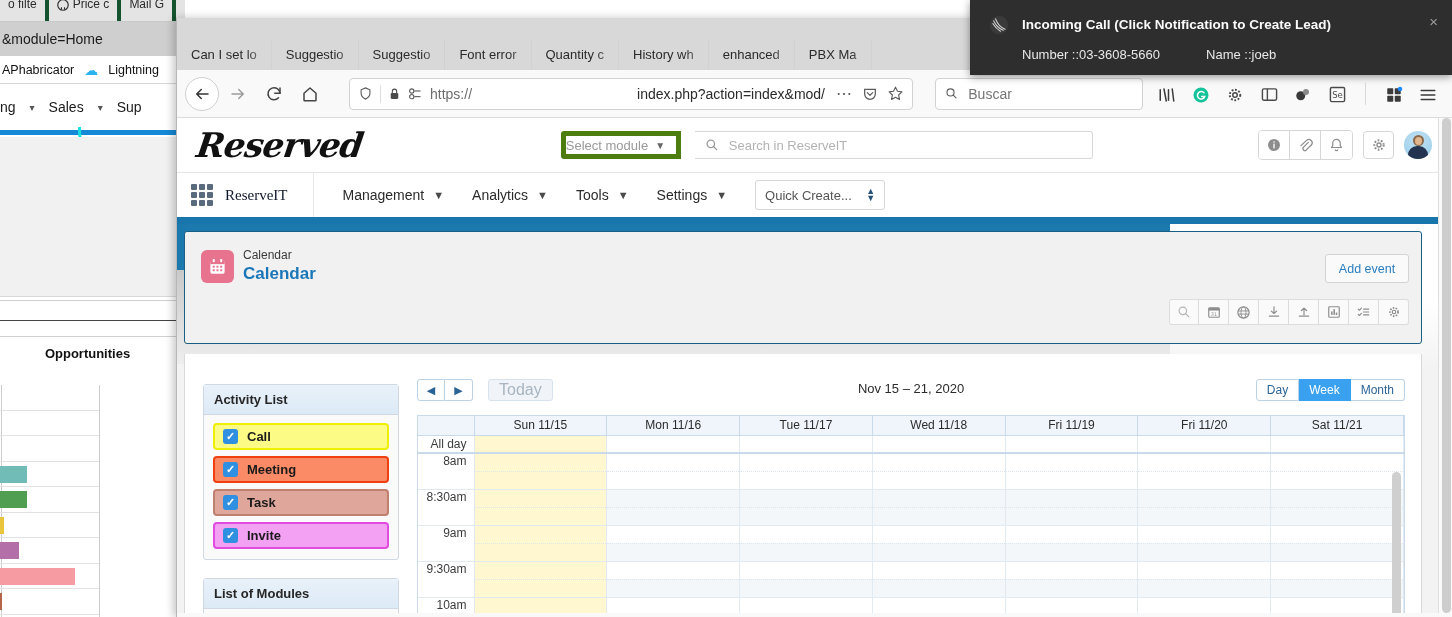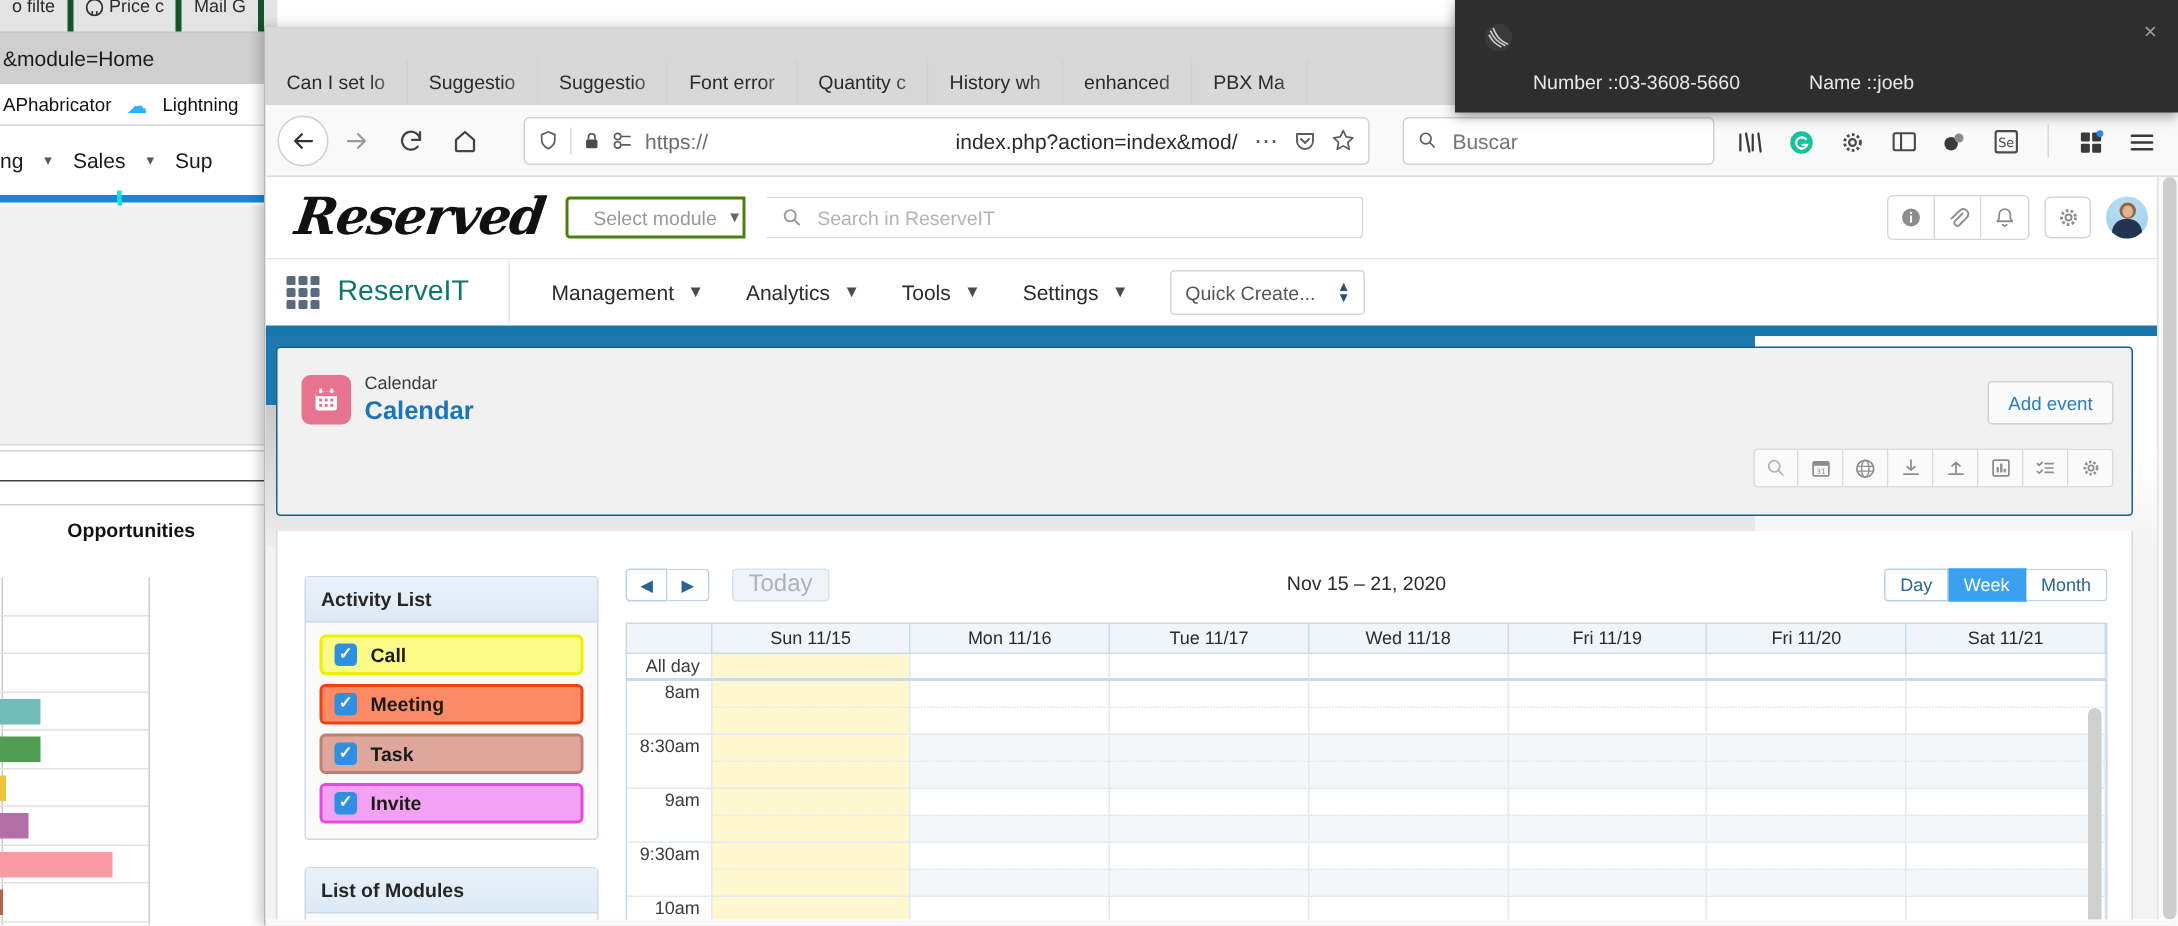--- a/index.html
+++ b/index.html
@@ -122,23 +122,23 @@
   .app-top {
     height: 55px; background: #fff; border-bottom: 1px solid #e5e5e5;
     display: flex; align-items: center; padding: 0 14px; gap: 14px;
   }
   .logo {
     font-family: "DejaVu Serif", serif; font-style: italic; font-weight: bold;
     font-size: 34px; color: #111; letter-spacing: -1px; margin-left: 6px;
     transform: skewX(-8deg); flex: 0 0 auto;
   }
   .mod-select {
-    width: 120px; height: 28px; border: 2px solid #4d7c0f; border-radius: 3px 0 0 3px;
-    display: flex; align-items: center; justify-content: flex-end; gap: 7px;
-    font-size: 13px; color: #999; flex: 0 0 auto; background: #fff;
+    width: 120px; height: 28px; border: 5px solid #4d7c0f; border-radius: 3px 0 0 3px;
+    display: flex; align-items: center; justify-content: flex-start; gap: 7px;
+    font-size: 13px; color: #999; margin-left: 184px; flex: 0 0 auto; background: #fff;
   }
   .glob-search {
     width: 398px; height: 28px; border: 1px solid #d8d8d8; border-left: 0; border-radius: 0 3px 3px 0;
     display: flex; align-items: center; padding: 0 10px; gap: 10px; flex: 0 0 auto; background: #fff;
   }
   .glob-search .ph { font-size: 13px; color: #b3b3b3; }
   .app-top-right { margin-left: auto; display: flex; align-items: center; gap: 10px; padding-right: 6px; }
   .icon-group { display: flex; border: 1px solid #d6d6d6; border-radius: 4px; overflow: hidden; }
   .icon-group .ig {
     width: 31px; height: 28px; display: flex; align-items: center; justify-content: center;
@@ -161,21 +161,21 @@
   .avatar .face { position: absolute; left: 11px; top: 6px; width: 7px; height: 8px;
                   border-radius: 50%; background: #e2b48c; }
 
   .app-nav {
     height: 44px; background: #fff; display: flex; align-items: center; padding: 0 0 0 14px;
     border-bottom: 0; gap: 0;
   }
   .grid-dots { width: 22px; height: 22px; display: grid; grid-template-columns: repeat(3,1fr);
                grid-template-rows: repeat(3,1fr); gap: 2px; margin-right: 12px; flex: 0 0 auto; }
   .grid-dots i { background: #5a6b7d; border-radius: 1px; display: block; }
-  .brandname { font-size: 19px; color: #0f766e; margin-right: 26px; flex: 0 0 auto; }
+  .brandname { font-size: 15px; color: #0f172a; margin-right: 26px; flex: 0 0 auto; font-family: Liberation Serif, serif; }
   .nav-sep { width: 1px; height: 44px; background: #e6e6e6; margin-right: 28px; flex: 0 0 auto; }
   .nav-item { display: flex; align-items: center; gap: 9px; font-size: 14px; color: #2b2b2b;
               margin-right: 28px; flex: 0 0 auto; }
   .nav-item .cv { font-size: 11px; color: #4a4a4a; }
   .qcreate {
     width: 130px; height: 30px; border: 1px solid #d6d6d6; border-radius: 3px;
     display: flex; align-items: center; justify-content: space-between; padding: 0 9px;
     font-size: 13px; color: #555; flex: 0 0 auto; background: #fff;
   }
   .spin { display: flex; flex-direction: column; line-height: 7px; font-size: 9px; color: #24527a; }
@@ -872,20 +872,21 @@
     </div>
   </div>
 
   <div class="notif">
     <span class="notif-icon">
       <svg width="22" height="22" viewBox="0 0 24 24">
         <circle cx="12" cy="12" r="10" fill="#3a3a3a"></circle>
         <path d="M6 7c3 6 5 8 11 11M8 5c3 7 5 9 11 12M5 10c3 5 4 6 9 9" stroke="#cfcfcf" stroke-width="1.2" fill="none"></path>
       </svg>
     </span>
+    <span class="notif-title">Incoming Call (Click Notification to Create Lead)</span>
     <span class="notif-line2">
       <span>Number ::03-3608-5660</span>
       <span>Name ::joeb</span>
     </span>
     <span class="notif-close">×</span>
   </div>
 
 </div>
 
 </body></html>

